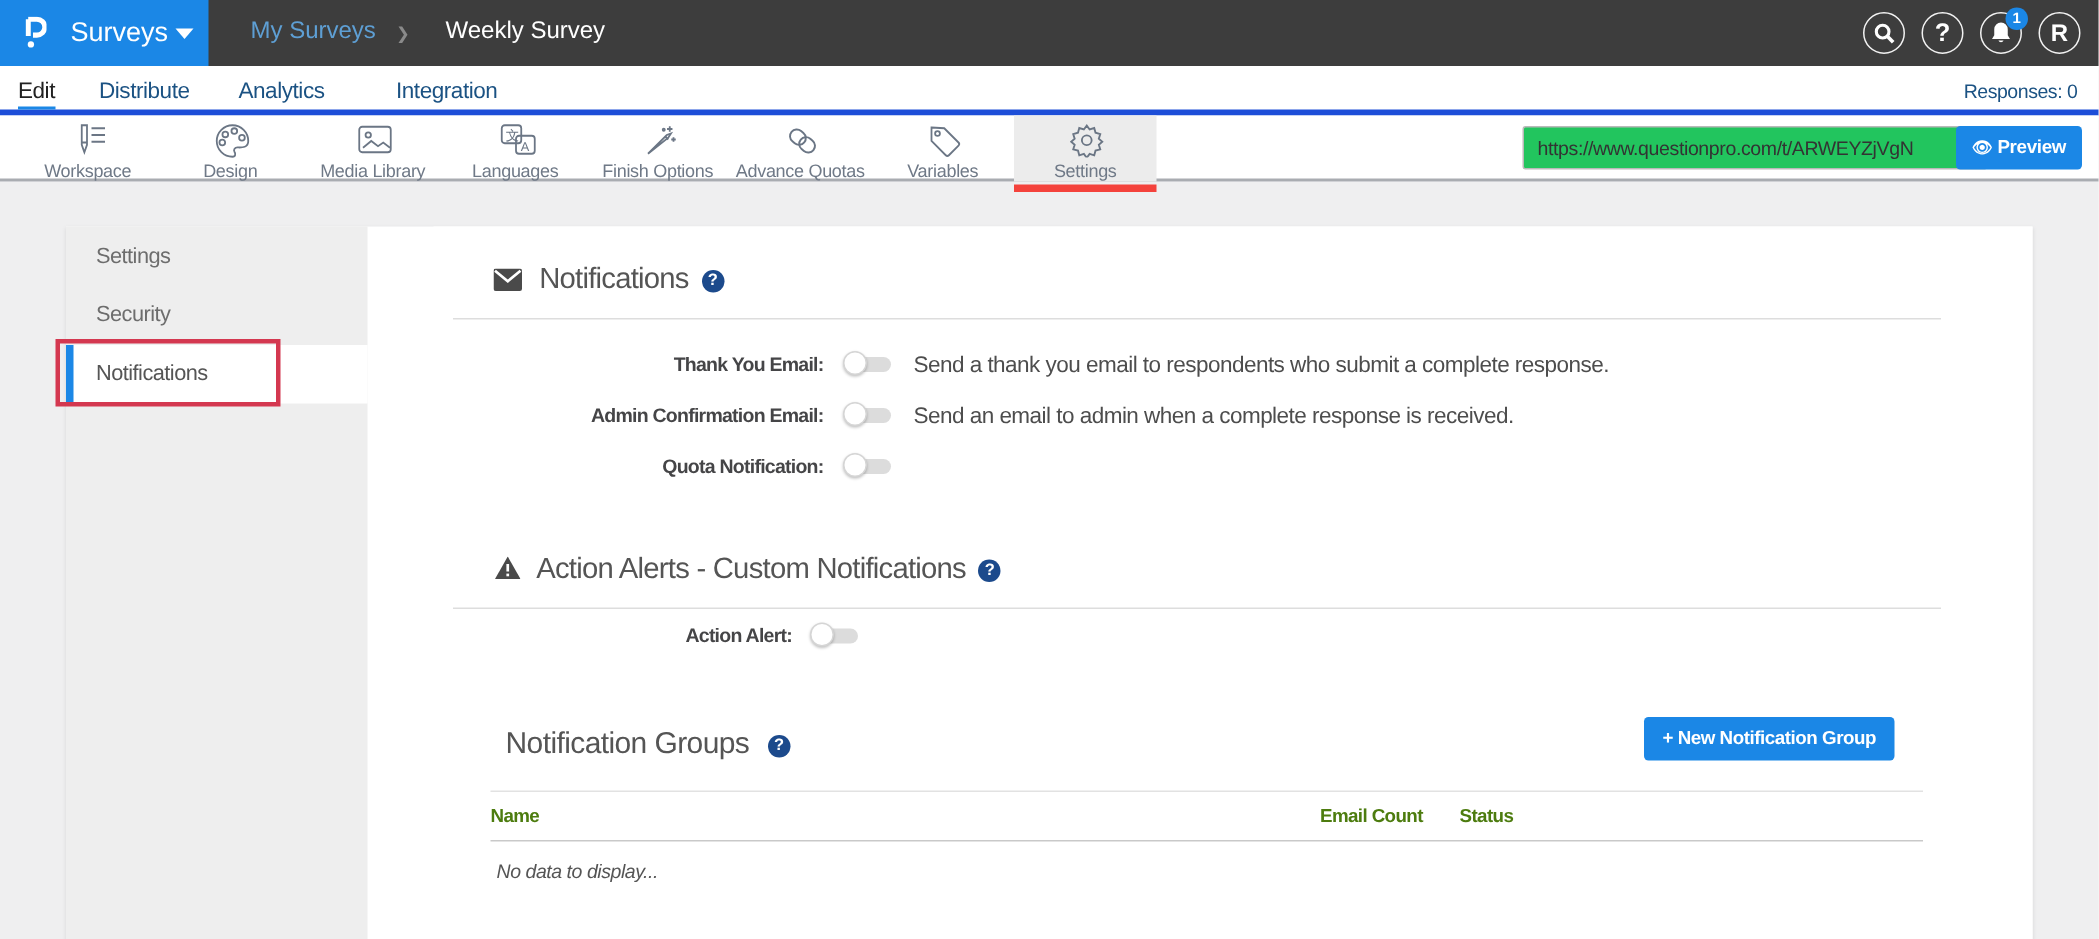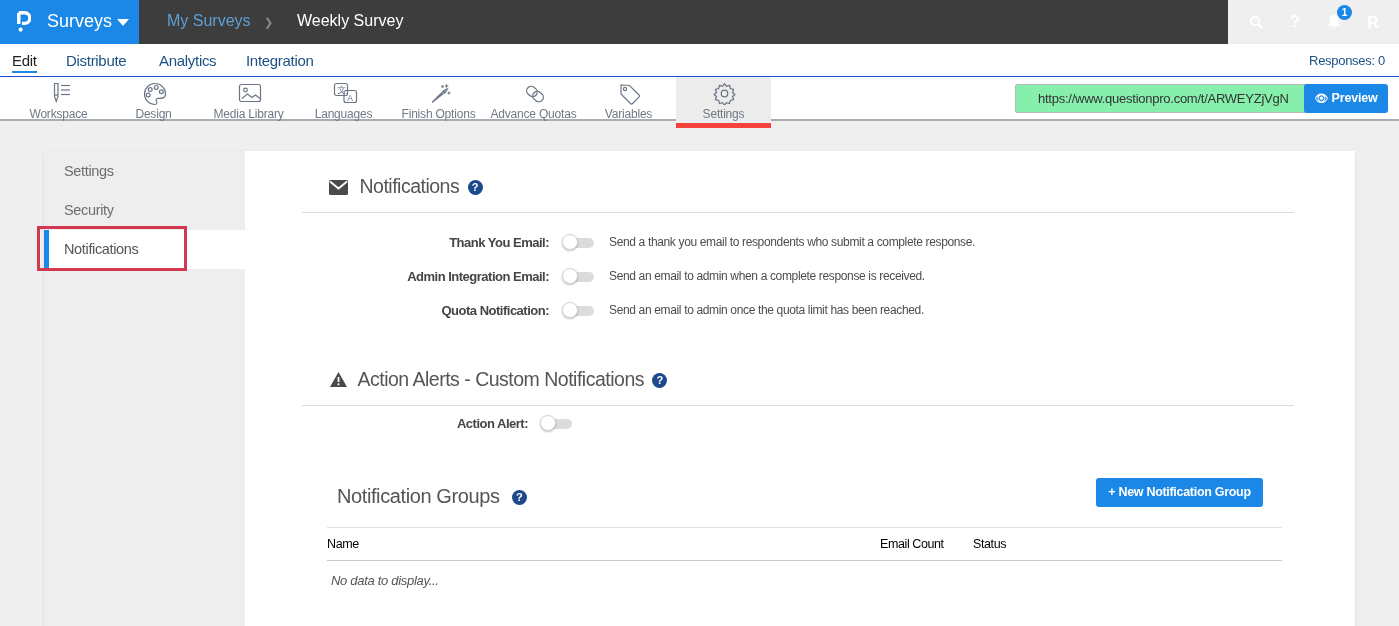--- a/index.html
+++ b/index.html
@@ -1,60 +1,60 @@
 <!DOCTYPE html>
 <html><head>
 <meta charset="utf-8">
 <style>
 * { margin:0; padding:0; box-sizing:border-box; }
 html,body { width:1399px; height:626px; font-family:"Liberation Sans", sans-serif; background:#efeff0; overflow:hidden; }
 .abs { position:absolute; }
 
-#topbar { position:absolute; left:0; top:0; width:1228px; height:44px; background:#3d3d3d; }
+#topbar { position:absolute; left:0; top:0; width:1399px; height:44px; background:#3d3d3d; }
 #logo { position:absolute; left:0; top:0; width:139px; height:44px; background:#1b87e6; color:#fff; }
 #logo .ptxt { position:absolute; left:47px; top:11px; font-size:18px; color:#fff; }
 #logo .caret { position:absolute; left:117px; top:19px; width:0; height:0; border-left:6px solid transparent; border-right:6px solid transparent; border-top:7px solid #fff; }
 #crumb { position:absolute; left:0; top:12px; font-size:16px; color:#fff; width:500px; }
 #crumb .c1{position:absolute;left:167px;} #crumb .sep{position:absolute;left:264px;top:2px;} #crumb .c2{position:absolute;left:297px;}
 #crumb .c1 { color:#5e9fd4; }
 #crumb .sep { color:#8a8a8a; font-size:11px; top:4px !important; }
 .cicon { position:absolute; top:8px; width:28px; height:28px; border:1.4px solid #f2f2f2; border-radius:50%; color:#fff; text-align:center; }
 #badge { position:absolute; left:1337px; top:5px; width:15px; height:15px; background:#1b87e6; border-radius:50%; color:#fff; font-size:10px; line-height:15px; text-align:center; font-weight:bold; z-index:5;}
 
-#nav2 { position:absolute; left:0; top:44px; width:1399px; height:33px; background:#fff; border-bottom:1px solid #1d4ed8; }
+#nav2 { position:absolute; left:0; top:44px; width:1399px; height:33px; background:#fff; border-bottom:4px solid #1d4ed8; }
 #nav2 .item { position:absolute; top:8px; font-size:15px; letter-spacing:-0.3px; color:#1b5283; }
 #nav2 #edit { color:#222; border-bottom:2px solid #1b87e6; padding-bottom:2px; }
 #resp { position:absolute; right:14px; top:9px; font-size:13px; letter-spacing:-0.3px; color:#1b5283; }
 
 #toolbar { position:absolute; left:0; top:77px; width:1399px; height:44px; background:#fff; border-bottom:2px solid #a9acb1; }
 #redbar { position:absolute; left:676px; top:46px; width:95px; height:4.5px; background:#f4423c; }
 .titem { position:absolute; top:0; width:95px; height:44px; text-align:center; color:#6b7685; }
 .titem .lbl { position:absolute; top:30px; width:100%; font-size:12px; letter-spacing:-0.2px; color:#6f7987; }
 .titem svg { position:absolute; top:5px; left:50%; margin-left:-11px; }
 .titem.active { background:#ececec; }
-#urlbox { position:absolute; left:1015px; top:7px; width:310px; height:29px; border:1px solid #b9b9b9; border-radius:2px; background:#86efac; font-size:13px; letter-spacing:-0.25px; color:#333; line-height:27px; padding-left:22px; }
+#urlbox { position:absolute; left:1015px; top:7px; width:310px; height:29px; border:1px solid #b9b9b9; border-radius:2px; background:#22c55e; font-size:13px; letter-spacing:-0.25px; color:#333; line-height:27px; padding-left:9px; }
 #previewbtn { position:absolute; left:1304px; top:7px; width:84px; height:29px; background:#1b87e6; border-radius:3px; color:#fff; font-size:12.5px; letter-spacing:-0.2px; font-weight:bold; text-align:center; line-height:29px; }
 
 #card { position:absolute; left:44px; top:151px; width:1311px; height:480px; background:#fff; box-shadow:0 1px 3px rgba(0,0,0,0.1); }
 #sidebar { position:absolute; left:0; top:0; width:201px; height:480px; background:#eeeeee; }
 .sitem { position:absolute; left:0; width:201px; height:39px; font-size:14.5px; letter-spacing:-0.35px; color:#6d6d6d; line-height:39px; padding-left:20px; }
 .sitem.active { background:#fff; color:#555; border-left:5px solid #1b87e6; padding-left:15px; }
 #redbox { position:absolute; left:-7px; top:75px; width:150px; height:45px; border:3px solid #d43850; z-index:9; }
 
 #main { position:absolute; left:245px; top:0; width:1066px; height:480px; background:#fff; }
 .sechead { font-size:19.5px; letter-spacing:-0.5px; color:#555; }
 .help { display:inline-block; margin-left:4px; width:15px; height:15px; background:#1c4a8c; border-radius:50%; color:#fff; font-size:11px; font-weight:bold; text-align:center; line-height:15px; vertical-align:2px; }
 .divider { position:absolute; left:13px; width:992px; border-top:1px solid #ddd; }
 .rowlbl { position:absolute; font-size:13px; letter-spacing:-0.5px; font-weight:bold; color:#454547; text-align:right; }
-.rowdesc { position:absolute; font-size:12px; letter-spacing:-0.35px; color:#4d4d4d; }
+.rowdesc { position:absolute; font-size:15px; letter-spacing:-0.35px; color:#4d4d4d; }
 .toggle { position:absolute; width:33px; height:17px; }
 .toggle .track { position:absolute; left:8px; top:3.5px; width:24px; height:10px; background:#dcdcdc; border-radius:5px; }
 .toggle .knob { position:absolute; left:0; top:0; width:16px; height:16px; background:#fff; border-radius:50%; border:1px solid #d5d5d5; box-shadow:0 1px 2px rgba(0,0,0,0.25); }
 #btnNewGroup { position:absolute; left:807px; top:327px; width:167px; height:29px; background:#1b87e6; border-radius:3px; color:#fff; font-size:12.5px; letter-spacing:-0.3px; font-weight:bold; text-align:center; line-height:29px; }
-.thead { position:absolute; font-size:12.5px; letter-spacing:-0.4px; font-weight:normal; color:#000000; }
+.thead { position:absolute; font-size:12.5px; letter-spacing:-0.4px; font-weight:bold; color:#4d7c0f; }
 .tline { position:absolute; left:38px; width:955px; border-top:1px solid #e2e2e2; }
 #nodata { position:absolute; left:42px; top:422px; font-size:13px; letter-spacing:-0.3px; font-style:italic; color:#555; }
 </style>
 </head>
 <body>
 <div id="topbar">
   <div id="logo">
     <svg width="14" height="21" viewBox="0 0 14 21" style="position:absolute;left:17px;top:11px;">
       <path d="M1.8 1.8 H7.6 A5.3 5.3 0 0 1 7.6 12.4 H5" fill="none" stroke="#fff" stroke-width="3.4"></path>
       <line x1="1.8" y1="1.8" x2="1.8" y2="13" stroke="#fff" stroke-width="3.4"></line>
@@ -82,21 +82,21 @@
       </svg>
   </div>
   <div class="cicon" style="left:1359px; font-size:16px; font-weight:bold; line-height:27px;">R</div>
   <div id="badge">1</div>
 </div>
 
 <div id="nav2">
   <span class="item" id="edit" style="left:12px;">Edit</span>
   <span class="item" style="left:66px;">Distribute</span>
   <span class="item" style="left:159px;">Analytics</span>
-  <span class="item" style="left:246px;">Integration</span>
+  <span class="item" style="left:264px;">Integration</span>
   <span id="resp">Responses: 0</span>
 </div>
 
 <div id="toolbar">
   <div class="titem" style="left:11px;">
     <svg width="23" height="23" viewBox="0 0 23 23" fill="none" stroke="#6b7685" stroke-width="1.2">
       <path d="M6.5 1.5 h3.5 v13 l-1.75 5 l-1.75 -5 z"></path>
         <line x1="6.5" y1="13" x2="10" y2="13"></line>
       <line x1="13" y1="3.5" x2="22" y2="3.5"></line>
         <line x1="13" y1="8" x2="22" y2="8"></line>
@@ -186,32 +186,31 @@
       <span class="sechead" style="margin-left:7px;">Notifications</span>
       <span class="help">?</span>
     </div>
     <div class="divider" style="top:61px;"></div>
     <div class="rowlbl" style="left:75px; top:84px; width:185px;">Thank You Email:</div>
     <div class="toggle" style="left:273px; top:83px;">
         <div class="track"></div>
         <div class="knob"></div>
       </div>
     <div class="rowdesc" style="left:320px; top:84px;">Send a thank you email to respondents who submit a complete response.</div>
-    <div class="rowlbl" style="left:75px; top:118px; width:185px;">Admin Integration Email:</div>
+    <div class="rowlbl" style="left:75px; top:118px; width:185px;">Admin Confirmation Email:</div>
     <div class="toggle" style="left:273px; top:117px;">
         <div class="track"></div>
         <div class="knob"></div>
       </div>
     <div class="rowdesc" style="left:320px; top:118px;">Send an email to admin when a complete response is received.</div>
     <div class="rowlbl" style="left:75px; top:152px; width:185px;">Quota Notification:</div>
     <div class="toggle" style="left:273px; top:151px;">
         <div class="track"></div>
         <div class="knob"></div>
       </div>
-    <div class="rowdesc" style="left:320px; top:152px;">Send an email to admin once the quota limit has been reached.</div>
 
     <div class="abs" style="left:41px; top:217px;">
       <svg width="17" height="15" viewBox="0 0 17 15" style="vertical-align:-1px;">
           <path d="M8.5 0 L17 15 H0 z" fill="#4a4a4a"></path>
           <rect x="7.6" y="5" width="1.8" height="5" fill="#fff"></rect>
           <rect x="7.6" y="11.4" width="1.8" height="1.8" fill="#fff"></rect>
         </svg>
       <span class="sechead" style="margin-left:6px;">Action Alerts - Custom Notifications</span>
       <span class="help">?</span>
     </div>

